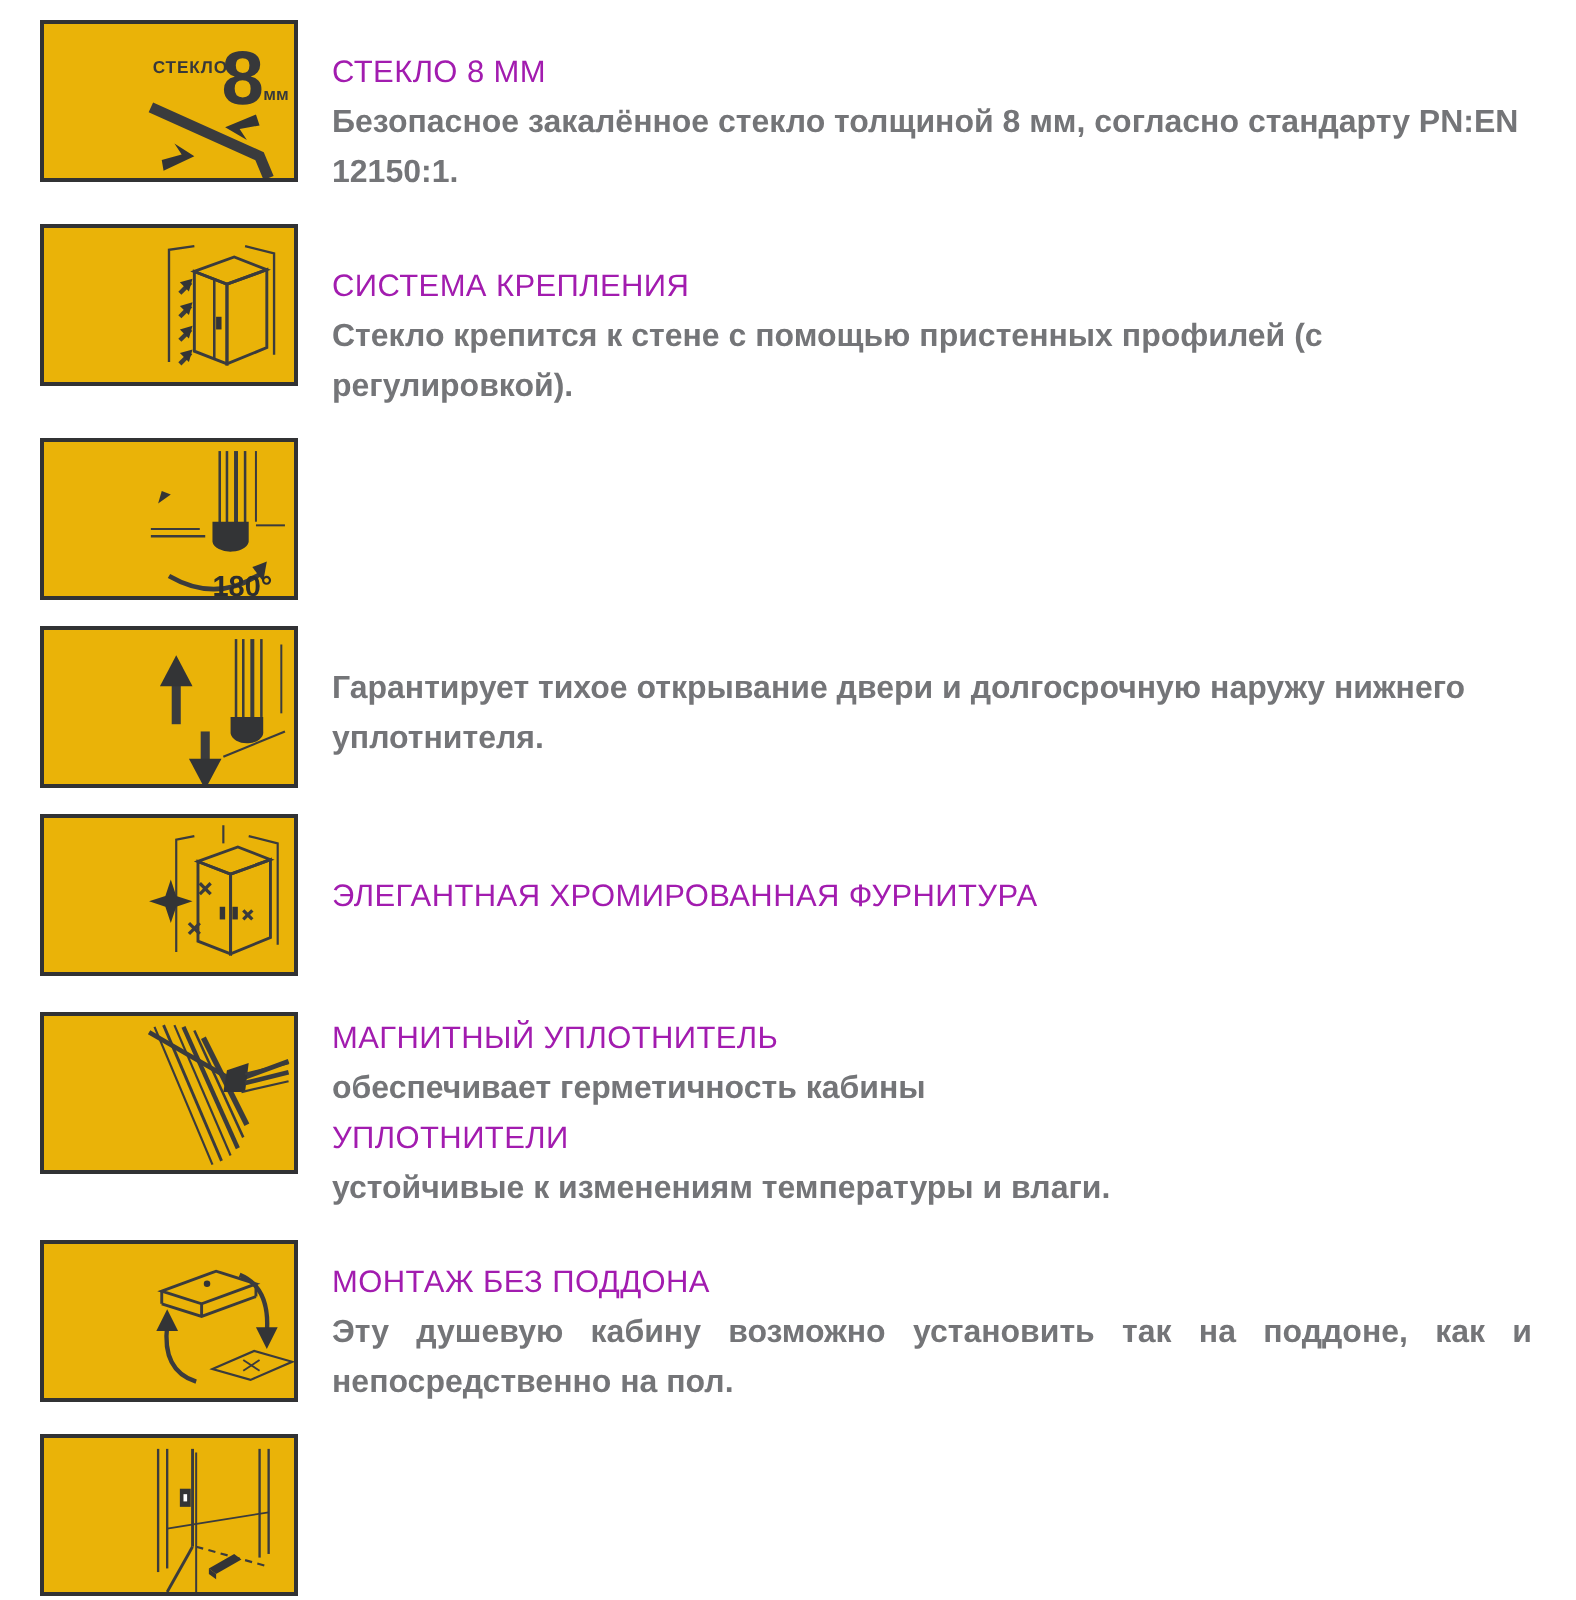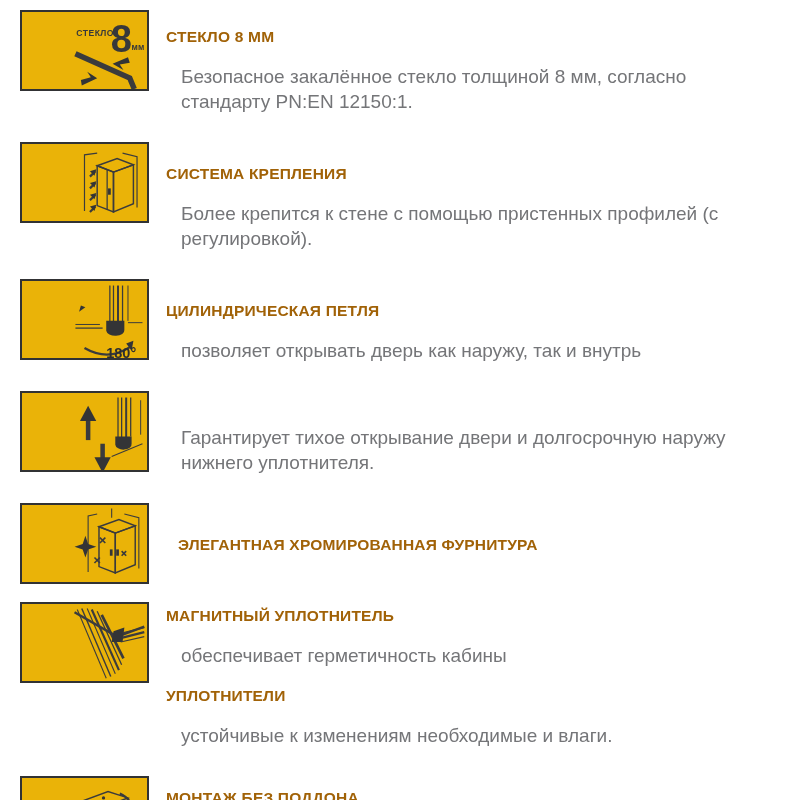--- a/index.html
+++ b/index.html
@@ -30,40 +30,40 @@
   }
   .icon-box svg { display: block; width: 100%; height: 100%; }
   .feature-text {
     flex: 1 1 auto;
     padding-right: 22px;
     min-width: 0;
   }
   .feature-title {
     margin: 0;
     font-size: 15.5px;
-    font-weight: 700;
-    color: #a16207;
+    font-weight: 400;
+    color: #a21caf;
     line-height: 25px;
     letter-spacing: 0.2px;
     text-transform: uppercase;
   }
   .feature-desc {
-    margin: 15px;
-    font-size: 19px;
-    font-weight: 400;
+    margin: 0;
+    font-size: 16px;
+    font-weight: 700;
     color: #747578;
     line-height: 25px;
   }
   .justify .feature-desc { text-align: justify; }
   .pt16 { padding-top: 14px; }
   .pt20 { padding-top: 19px; }
   .pt30 { padding-top: 29px; }
   .pt10 { padding-top: 9px; }
   .pt2  { padding-top: 1px; }
-  .mb18 { margin-bottom: 18px; gap: 12px; }
+  .mb18 { margin-bottom: 18px; }
   
   .st { stroke: #3a3b3d; fill: none; }
   .fl { fill: #333436; stroke: none; }
   .itx { fill: #37383a; font-family: "Liberation Sans", sans-serif; }
 </style>
 </head>
 <body>
 
 <div class="features">
 
@@ -101,45 +101,41 @@
           <polygon class="fl" points="29,41 22,43 27,48"></polygon>
           <line class="st" x1="22" y1="62" x2="28" y2="56" stroke-width="2.4"></line>
           <polygon class="fl" points="29,54 22,56 27,61"></polygon>
           <line class="st" x1="22" y1="75" x2="28" y2="69" stroke-width="2.4"></line>
           <polygon class="fl" points="29,67 22,69 27,74"></polygon>
         </g>
       </svg>
     </div>
     <div class="feature-text pt20">
       <h3 class="feature-title">СИСТЕМА КРЕПЛЕНИЯ</h3>
-      <p class="feature-desc">Более крепится к стене с помощью пристенных профилей (с регулировкой).</p>
+      <p class="feature-desc">Стекло крепится к стене с помощью пристенных профилей (с регулировкой).</p>
     </div>
   </div>
 
   <div class="feature-row">
     <div class="icon-box">
       <svg viewBox="0 0 85 85">
         <line class="st" x1="6" y1="52" x2="36" y2="52" stroke-width="1.4"></line>
         <line class="st" x1="6" y1="48" x2="33" y2="48" stroke-width="1.1"></line>
         <line class="st" x1="44" y1="5" x2="44" y2="50" stroke-width="1.4"></line>
         <line class="st" x1="48" y1="5" x2="48" y2="50" stroke-width="1.4"></line>
         <line class="st" x1="53" y1="5" x2="53" y2="48" stroke-width="2.2"></line>
         <line class="st" x1="58" y1="5" x2="58" y2="46" stroke-width="1.4"></line>
         <line class="st" x1="64" y1="5" x2="64" y2="44" stroke-width="1.1"></line>
         <line class="st" x1="64" y1="46" x2="80" y2="46" stroke-width="1.1"></line>
         <polygon class="fl" points="10,34 17,29 12,27"></polygon>
         <path class="fl" d="M40,44 h20 v10 a10,6 0 0 1 -20,1 z"></path>
         <path class="st" d="M16,74 q26,15 50,-1" stroke-width="2.6"></path>
         <polygon class="fl" points="70,66 62,69 68,77"></polygon>
         <text x="40" y="85" font-size="16" font-weight="700" fill="#2c2d2f" font-family="Liberation Sans, sans-serif">180°</text>
       </svg>
-    </div>
-    <div class="feature-text pt20">
-      <h3 class="feature-title">ЦИЛИНДРИЧЕСКАЯ ПЕТЛЯ</h3>
-      <p class="feature-desc">позволяет открывать дверь как наружу, так и внутрь</p>
     </div>
   </div>
 
   <div class="feature-row">
     <div class="icon-box">
       <svg viewBox="0 0 85 85">
         <line class="st" x1="20" y1="52" x2="20" y2="29" stroke-width="5"></line>
         <polygon class="fl" points="20,14 11,31 29,31"></polygon>
         <line class="st" x1="36" y1="56" x2="36" y2="73" stroke-width="5"></line>
         <polygon class="fl" points="36,88 27,71 45,71"></polygon>
@@ -197,21 +193,21 @@
         <polygon class="fl" points="48,30 60,26 58,42 46,42"></polygon>
         <line class="st" x1="58" y1="32" x2="82" y2="26" stroke-width="1.4"></line>
         <line class="st" x1="58" y1="37" x2="82" y2="31" stroke-width="2.6"></line>
         <line class="st" x1="56" y1="42" x2="82" y2="36" stroke-width="1.2"></line>
       </svg>
     </div>
     <div class="feature-text pt2">
       <h3 class="feature-title">МАГНИТНЫЙ УПЛОТНИТЕЛЬ</h3>
       <p class="feature-desc">обеспечивает герметичность кабины</p>
       <h3 class="feature-title">УПЛОТНИТЕЛИ</h3>
-      <p class="feature-desc">устойчивые к изменениям необходимые и влаги.</p>
+      <p class="feature-desc">устойчивые к изменениям температуры и влаги.</p>
     </div>
   </div>
 
   <div class="feature-row justify">
     <div class="icon-box">
       <svg viewBox="0 0 85 85">
         <polygon class="st" points="12,26 42,15 64,22 34,33" stroke-width="1.6"></polygon>
         <line class="st" x1="12" y1="26" x2="12" y2="33" stroke-width="1.6"></line>
         <line class="st" x1="34" y1="33" x2="34" y2="40" stroke-width="1.6"></line>
         <line class="st" x1="64" y1="22" x2="64" y2="29" stroke-width="1.6"></line>
@@ -223,20 +219,21 @@
             <line x1="66" y1="64" x2="57" y2="70"></line>
         </g>
         <path class="st" d="M55,17 q17,7 15,32" stroke-width="2.4"></path>
         <polygon class="fl" points="70,58 64,46 76,46"></polygon>
         <path class="st" d="M31,76 q-19,-6 -16,-31" stroke-width="2.4"></path>
         <polygon class="fl" points="15,36 9,48 21,48"></polygon>
       </svg>
     </div>
     <div class="feature-text pt10">
       <h3 class="feature-title">МОНТАЖ БЕЗ ПОДДОНА</h3>
+      <p class="feature-desc">Эту душевую кабину возможно установить так на поддоне, как и непосредственно на пол.</p>
     </div>
   </div>
 
   <div class="feature-row justify">
     <div class="icon-box">
       <svg viewBox="0 0 85 85">
         <line class="st" x1="10" y1="6" x2="10" y2="74" stroke-width="1.3"></line>
         <line class="st" x1="15" y1="6" x2="15" y2="72" stroke-width="1.3"></line>
         <line class="st" x1="29" y1="6" x2="29" y2="60" stroke-width="1.6"></line>
         <line class="st" x1="29" y1="60" x2="15" y2="85" stroke-width="1.6"></line>

